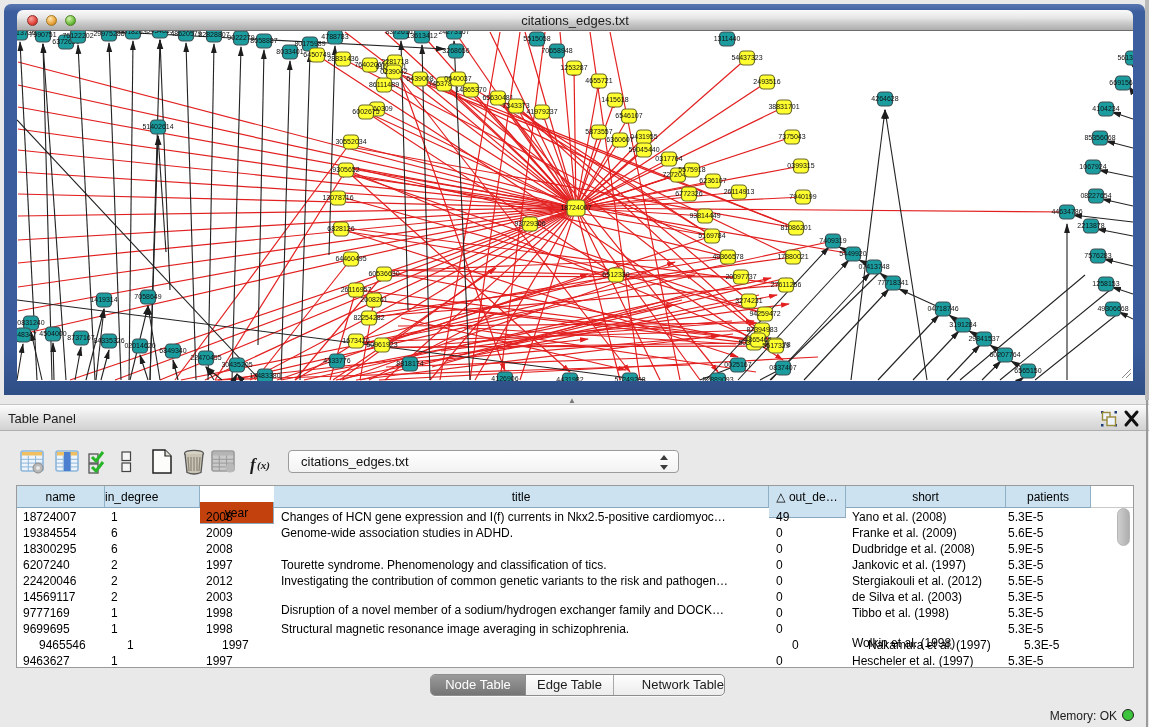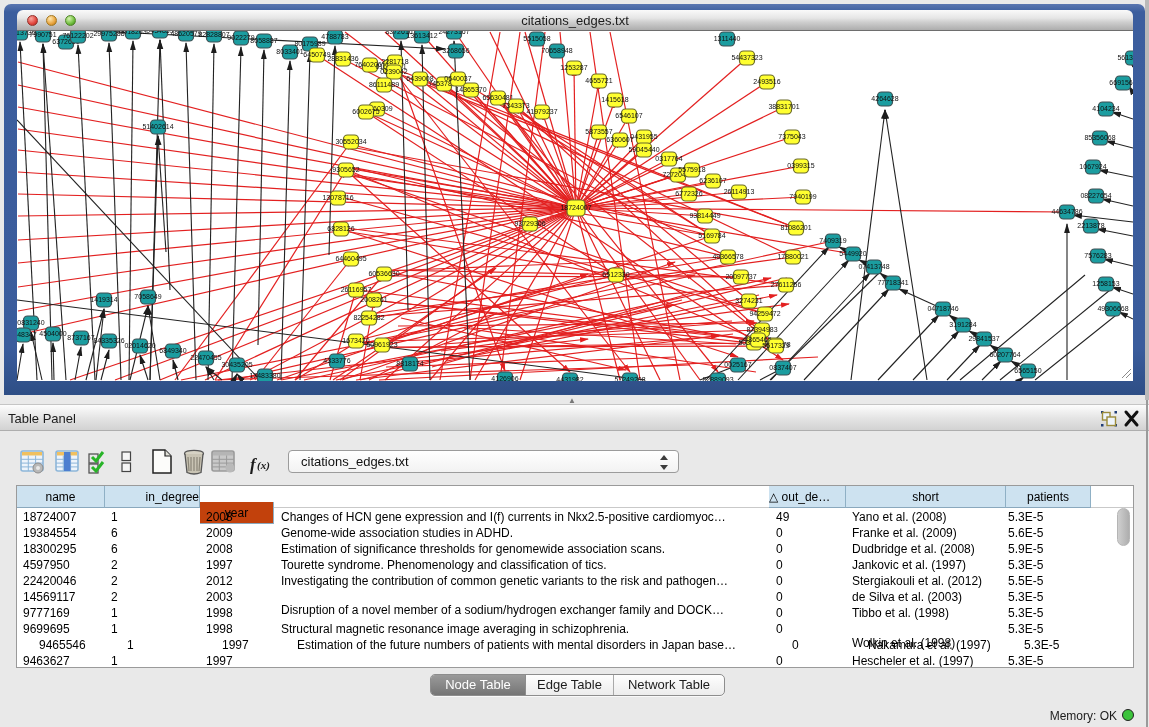--- a/index.html
+++ b/index.html
@@ -561,23 +561,24 @@
 <div style="position:absolute;left:288px;top:450px;width:391px;height:23px;background:linear-gradient(180deg,#fff,#f2f2f2);border:1px solid #9b9b9b;border-radius:4px">
   <div style="position:absolute;left:12px;top:3px;font-size:13px;color:#111">citations_edges.txt</div>
   <svg width="12" height="17" style="position:absolute;right:8px;top:3px">
     <path d="M6,1 L10,6 L2,6 z" fill="#3c3c3c"></path>
       <path d="M6,16 L10,11 L2,11 z" fill="#3c3c3c"></path>
   </svg>
 </div>
 <div style="position:absolute;left:16px;top:485px;width:1118px;height:183px;background:#fff;border:1px solid #9a9a9a;overflow:hidden">
     <div style="position:absolute;left:0;top:0;width:1118px;height:22px;background:#fff;border-bottom:1px solid #c9c9c9">
       <div style="position:absolute;left:0px;top:0;width:88px;height:22px;border-right:1px solid #8fb0c5;background:#cde2f0;border-bottom:1px solid #8aa8bd;font-size:12px;color:#000;text-align:center;line-height:22px;overflow:hidden">name</div>
-      <div style="position:absolute;left:88px;top:0;width:95px;height:22px;border-right:1px solid #8fb0c5;background:#cde2f0;border-bottom:1px solid #8aa8bd;font-size:12px;color:#000;text-align:right;line-height:22px;overflow:hidden">in_degree</div>
+      <div style="position:absolute;left:88px;top:0;width:95px;height:22px;border-right:1px solid #8fb0c5;background:#cde2f0;border-bottom:1px solid #8aa8bd;font-size:12px;color:#000;text-align:left;line-height:22px;overflow:hidden">in_degree</div>
       <div style="position:absolute;left:183px;top:16px;width:74px;height:22px;border-right:1px solid #8fb0c5;background:#c2410c;border-bottom:1px solid #8aa8bd;font-size:12px;color:#000;text-align:center;line-height:22px;overflow:hidden">year</div>
-      <div style="position:absolute;left:752px;top:0;width:77px;height:22px;border-right:1px solid #8fb0c5;background:#cde2f0;border-bottom:1px solid #8aa8bd;font-size:12px;color:#000;line-height:22px;overflow:hidden">△ out_de…</div>
+      <div style="position:absolute;left:257px;top:0;width:495px;height:22px;border-right:1px solid #8fb0c5;background:#cde2f0;border-bottom:1px solid #8aa8bd;font-size:12px;color:#000;text-align:center;line-height:22px;overflow:hidden">title</div>
+      <div style="position:absolute;left:752px;top:0;width:77px;height:32px;border-right:1px solid #8fb0c5;background:#cde2f0;border-bottom:1px solid #8aa8bd;font-size:12px;color:#000;text-align:center;line-height:22px;overflow:hidden">△ out_de…</div>
       <div style="position:absolute;left:829px;top:0;width:160px;height:22px;border-right:1px solid #8fb0c5;background:#cde2f0;border-bottom:1px solid #8aa8bd;font-size:12px;color:#000;text-align:center;line-height:22px;overflow:hidden">short</div>
       <div style="position:absolute;left:989px;top:0;width:85px;height:22px;border-right:1px solid #8fb0c5;background:#cde2f0;border-bottom:1px solid #8aa8bd;font-size:12px;color:#000;text-align:center;line-height:22px;overflow:hidden">patients</div>
     </div>
     <div style="position:absolute;left:0;top:23px;width:1118px;height:16px;font-size:12px;color:#000;white-space:nowrap">
       <span style="position:absolute;left:6px;top:1px">18724007</span>
       <span style="position:absolute;left:94px;top:1px">1</span>
       <span style="position:absolute;left:189px;top:1px">2008</span>
       <span style="position:absolute;left:264px;top:1px">Changes of HCN gene expression and I(f) currents in Nkx2.5-positive cardiomyoc…</span>
       <span style="position:absolute;left:759px;top:1px">49</span>
       <span style="position:absolute;left:835px;top:1px">Yano et al. (2008)</span>
@@ -589,27 +590,26 @@
       <span style="position:absolute;left:189px;top:1px">2009</span>
       <span style="position:absolute;left:264px;top:1px">Genome-wide association studies in ADHD.</span>
       <span style="position:absolute;left:759px;top:1px">0</span>
       <span style="position:absolute;left:835px;top:1px">Franke et al. (2009)</span>
       <span style="position:absolute;left:991px;top:1px">5.6E-5</span>
     </div>
     <div style="position:absolute;left:0;top:55px;width:1118px;height:16px;font-size:12px;color:#000;white-space:nowrap">
       <span style="position:absolute;left:6px;top:1px">18300295</span>
       <span style="position:absolute;left:94px;top:1px">6</span>
       <span style="position:absolute;left:189px;top:1px">2008</span>
-      <span style="position:absolute;left:264px;top:1px">Estimation of significance thresholds for genomewide association scans.</span>
       <span style="position:absolute;left:759px;top:1px">0</span>
       <span style="position:absolute;left:835px;top:1px">Dudbridge et al. (2008)</span>
       <span style="position:absolute;left:991px;top:1px">5.9E-5</span>
     </div>
     <div style="position:absolute;left:0;top:71px;width:1118px;height:16px;font-size:12px;color:#000;white-space:nowrap">
-      <span style="position:absolute;left:6px;top:1px">4597950</span>
+      <span style="position:absolute;left:6px;top:1px">6207240</span>
       <span style="position:absolute;left:94px;top:1px">2</span>
       <span style="position:absolute;left:189px;top:1px">1997</span>
       <span style="position:absolute;left:264px;top:1px">Tourette syndrome. Phenomenology and classification of tics.</span>
       <span style="position:absolute;left:759px;top:1px">0</span>
       <span style="position:absolute;left:835px;top:1px">Jankovic et al. (1997)</span>
       <span style="position:absolute;left:991px;top:1px">5.3E-5</span>
     </div>
     <div style="position:absolute;left:0;top:87px;width:1118px;height:16px;font-size:12px;color:#000;white-space:nowrap">
       <span style="position:absolute;left:6px;top:1px">22420046</span>
       <span style="position:absolute;left:94px;top:1px">2</span>
@@ -642,38 +642,37 @@
       <span style="position:absolute;left:189px;top:1px">1998</span>
       <span style="position:absolute;left:264px;top:1px">Structural magnetic resonance image averaging in schizophrenia.</span>
       <span style="position:absolute;left:759px;top:1px">0</span>
       <span style="position:absolute;left:835px;top:15px">Wolkin et al. (1998)</span>
       <span style="position:absolute;left:991px;top:1px">5.3E-5</span>
     </div>
     <div style="position:absolute;left:16px;top:151px;width:1118px;height:16px;font-size:12px;color:#000;white-space:nowrap">
       <span style="position:absolute;left:6px;top:1px">9465546</span>
       <span style="position:absolute;left:94px;top:1px">1</span>
       <span style="position:absolute;left:189px;top:1px">1997</span>
-      <span style="position:absolute;left:264px;top:1px">Estimation of the future numbers of patients with mental disorders in Japan base…</span>
       <span style="position:absolute;left:759px;top:1px">0</span>
       <span style="position:absolute;left:835px;top:1px">Nakamura et al. (1997)</span>
       <span style="position:absolute;left:991px;top:1px">5.3E-5</span>
     </div>
     <div style="position:absolute;left:0;top:167px;width:1118px;height:16px;font-size:12px;color:#000;white-space:nowrap">
       <span style="position:absolute;left:6px;top:1px">9463627</span>
       <span style="position:absolute;left:94px;top:1px">1</span>
       <span style="position:absolute;left:189px;top:1px">1997</span>
       <span style="position:absolute;left:759px;top:1px">0</span>
       <span style="position:absolute;left:835px;top:1px">Hescheler et al. (1997)</span>
       <span style="position:absolute;left:991px;top:1px">5.3E-5</span>
     </div>
     <div style="position:absolute;left:1100px;top:22px;width:13px;height:38px;background:linear-gradient(90deg,#cfcfcf,#aeaeae);border:1px solid #b5b5b5;border-radius:7px"></div>
   </div>
 
 <div style="position:absolute;left:430px;top:674px;height:22px;border:1px solid #8d8d8d;border-radius:5px;background:linear-gradient(180deg,#fefefe,#ececec);display:flex;overflow:hidden;box-shadow:0 1px 0 rgba(255,255,255,.7)">
   <div style="width:95px;text-align:center;font-size:13px;line-height:20px;color:#fff;background:linear-gradient(180deg,#9a9a9a,#757575);border-right:1px solid #8d8d8d">Node Table</div>
   <div style="width:88px;text-align:center;font-size:13px;line-height:20px;color:#1c1c1c;border-right:1px solid #a9a9a9">Edge Table</div>
-  <div style="width:110px;text-align:center;font-size:13px;line-height:20px;color:#1c1c1c">Network Table</div>
+  <div style="width:110px;text-align:right;font-size:13px;line-height:20px;color:#1c1c1c">Network Table</div>
 </div>
 
 <div style="position:absolute;left:1020px;top:709px;width:97px;text-align:right;font-size:12px;color:#1c1c1c">Memory: OK</div>
 <div style="position:absolute;left:1122px;top:709px;width:12px;height:12px;border-radius:50%;background:#3cc43c;border:1px solid #222"></div>
 
 <div style="position:absolute;left:1146px;top:400px;width:2px;height:327px;background:#9a9a9a"></div>
 <div style="position:absolute;left:1145px;top:0;width:4px;height:400px;background:#b9b9b9"></div>
 </body></html>

